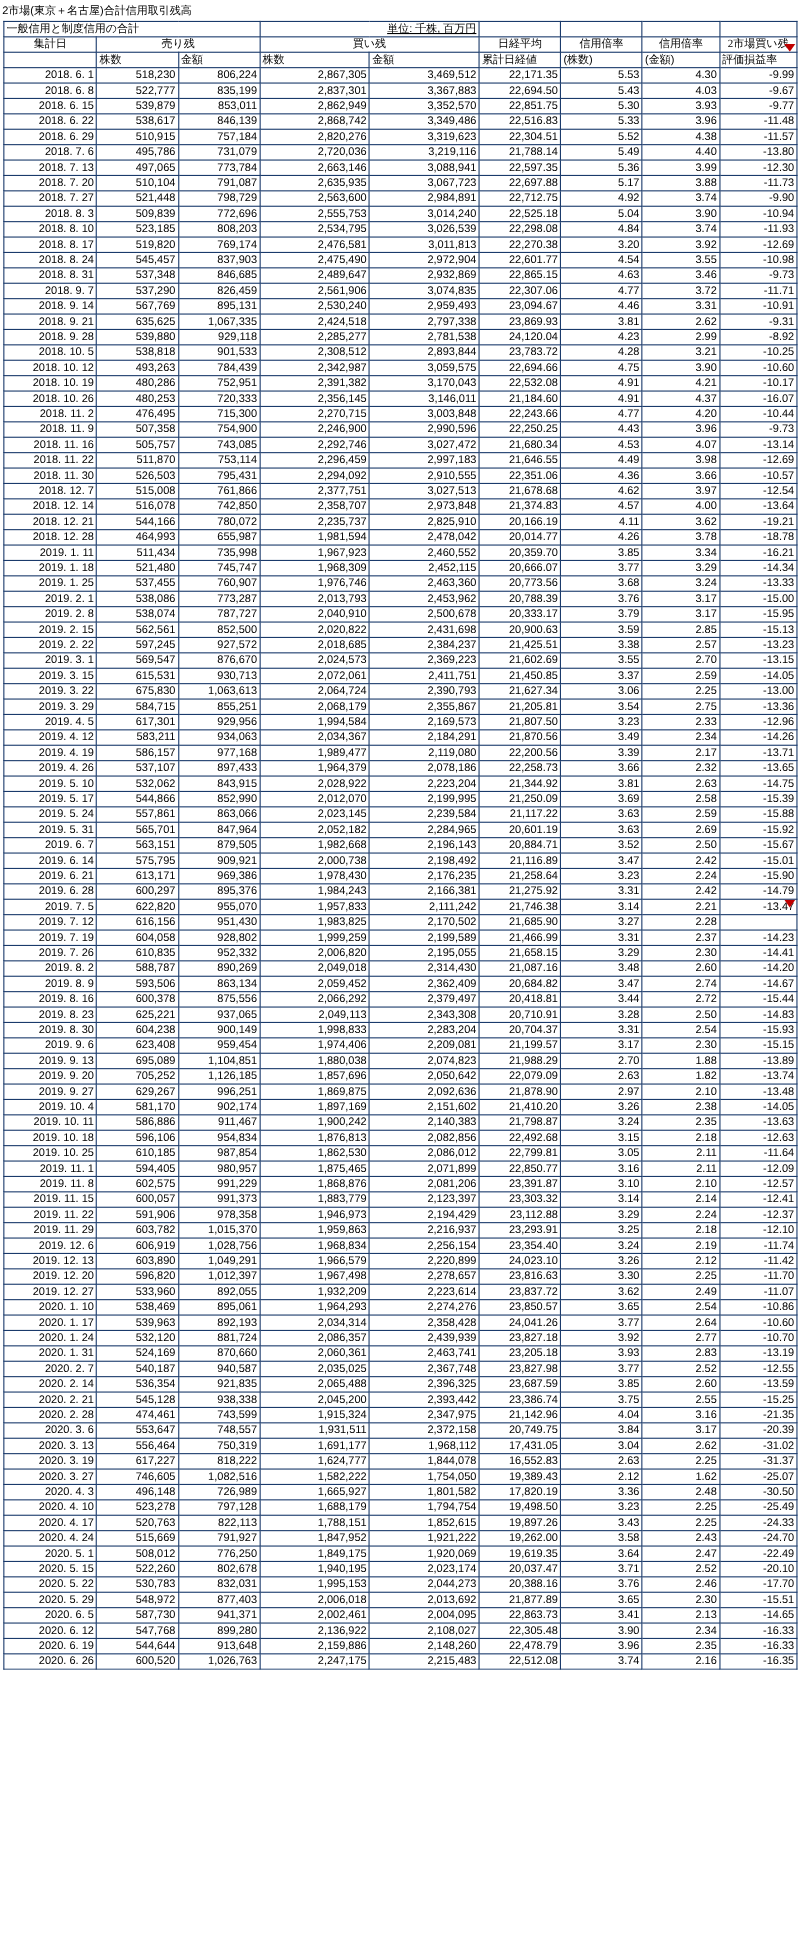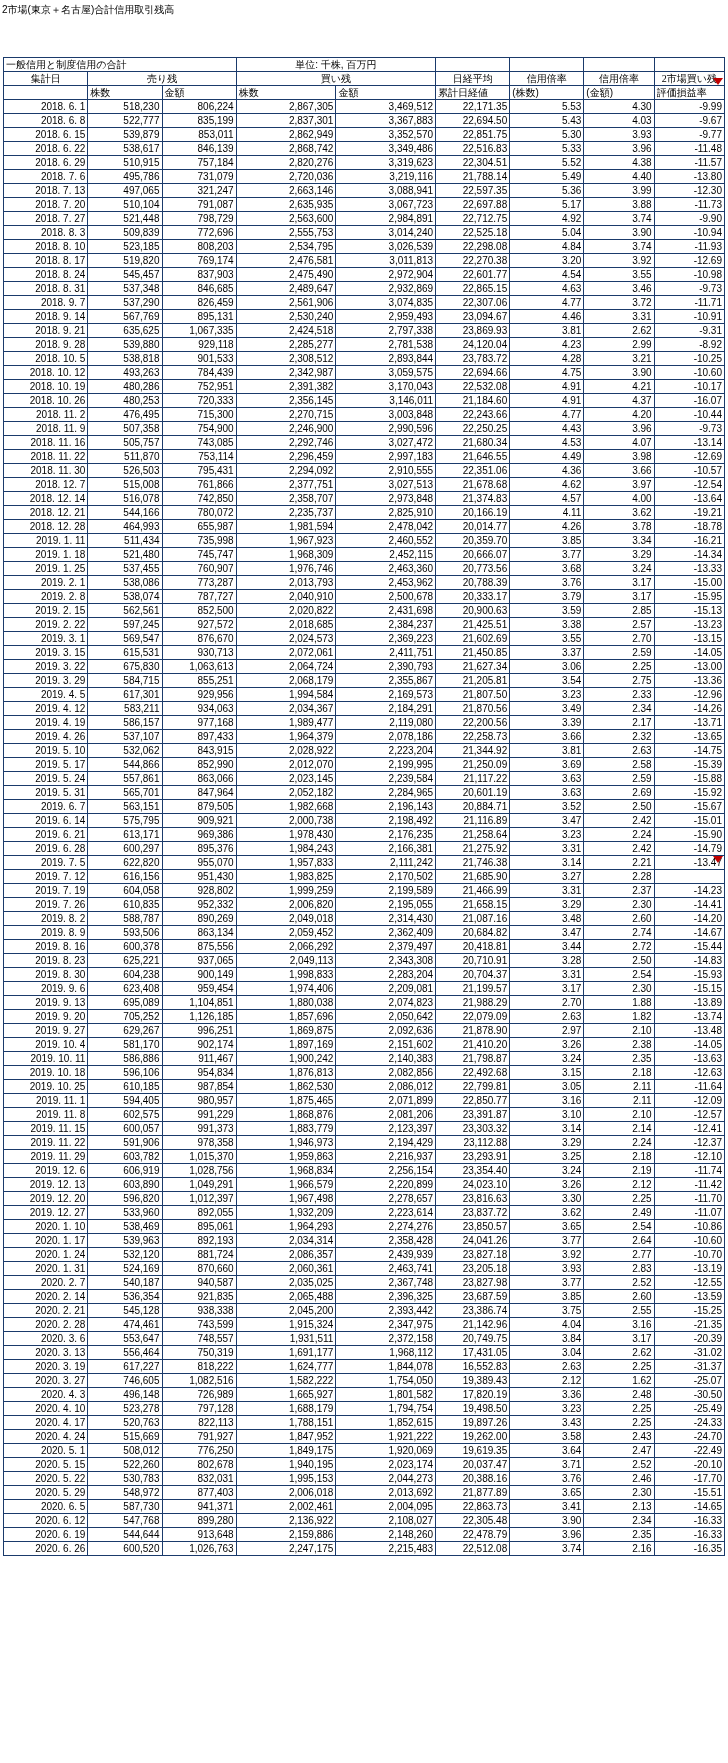--- a/index.html
+++ b/index.html
@@ -20,39 +20,39 @@
   .top-title {
     font-size: 10px;
     padding: 1px 0 2px 2px;
     white-space: nowrap;
   }
   table.main {
     border-collapse: collapse;
     width: 722px;
     margin-left: 3px;
     table-layout: fixed;
-    margin-top: 38px;
   }
   table.main td, table.main th {
     border: 1px solid #1a3a6b;
     font-size: 10px;
     font-weight: normal;
     padding: 0 2px;
     height: 13px;
     line-height: 13px;
     box-sizing: border-box;
     overflow: hidden;
     white-space: nowrap;
   }
   .hdr-band td {
     text-align: left;
     font-size: 10px;
   }
   .hdr-band td.unit {
-    text-align: center;
+    text-align: right;
+    text-decoration: underline;
   }
   .hdr-row2 td {
     text-align: center;
   }
   .hdr-row3 td {
     text-align: left;
   }
   .num {
     text-align: right;
     font-family: "Liberation Sans", sans-serif;
@@ -195,21 +195,21 @@
           <td class="num">2,720,036</td>
           <td class="num">3,219,116</td>
           <td class="num">21,788.14</td>
           <td class="num">5.49</td>
           <td class="num">4.40</td>
           <td class="num">-13.80</td>
         </tr>
         <tr>
           <td class="date">2018. 7. 13</td>
           <td class="num">497,065</td>
-          <td class="num">321,247</td>
+          <td class="num">773,784</td>
           <td class="num">2,663,146</td>
           <td class="num">3,088,941</td>
           <td class="num">22,597.35</td>
           <td class="num">5.36</td>
           <td class="num">3.99</td>
           <td class="num">-12.30</td>
         </tr>
         <tr>
           <td class="date">2018. 7. 20</td>
           <td class="num">510,104</td>

